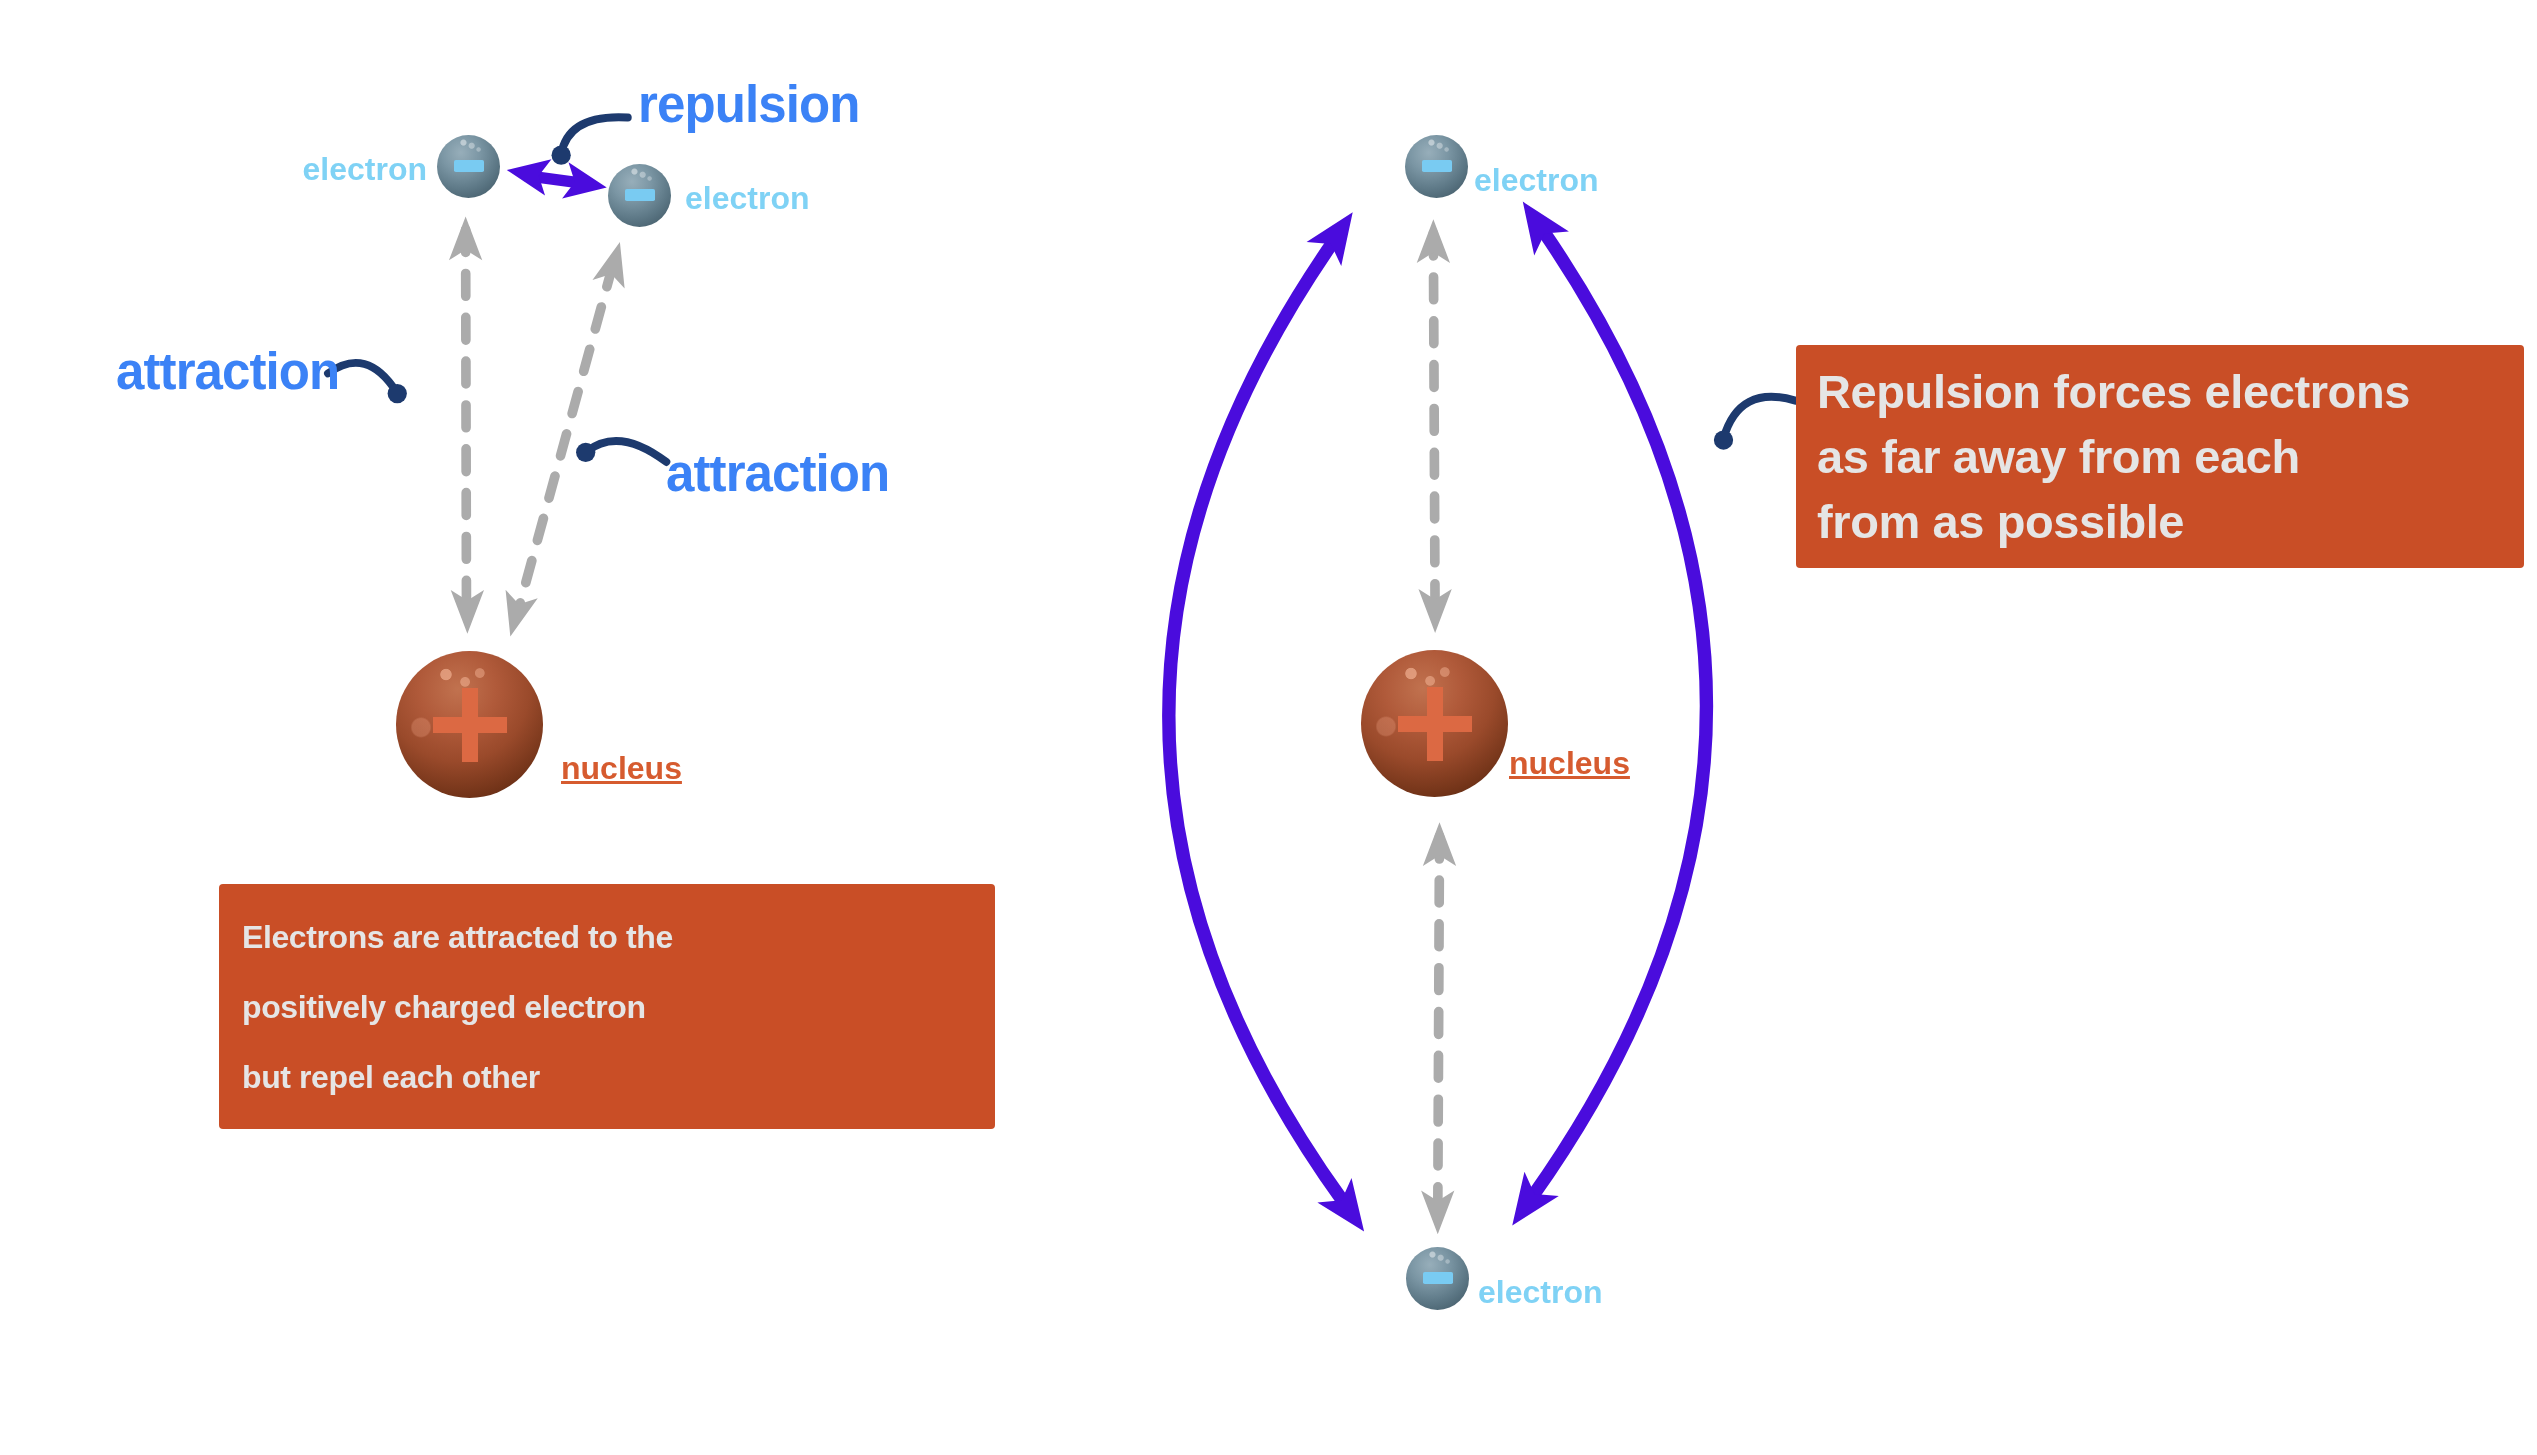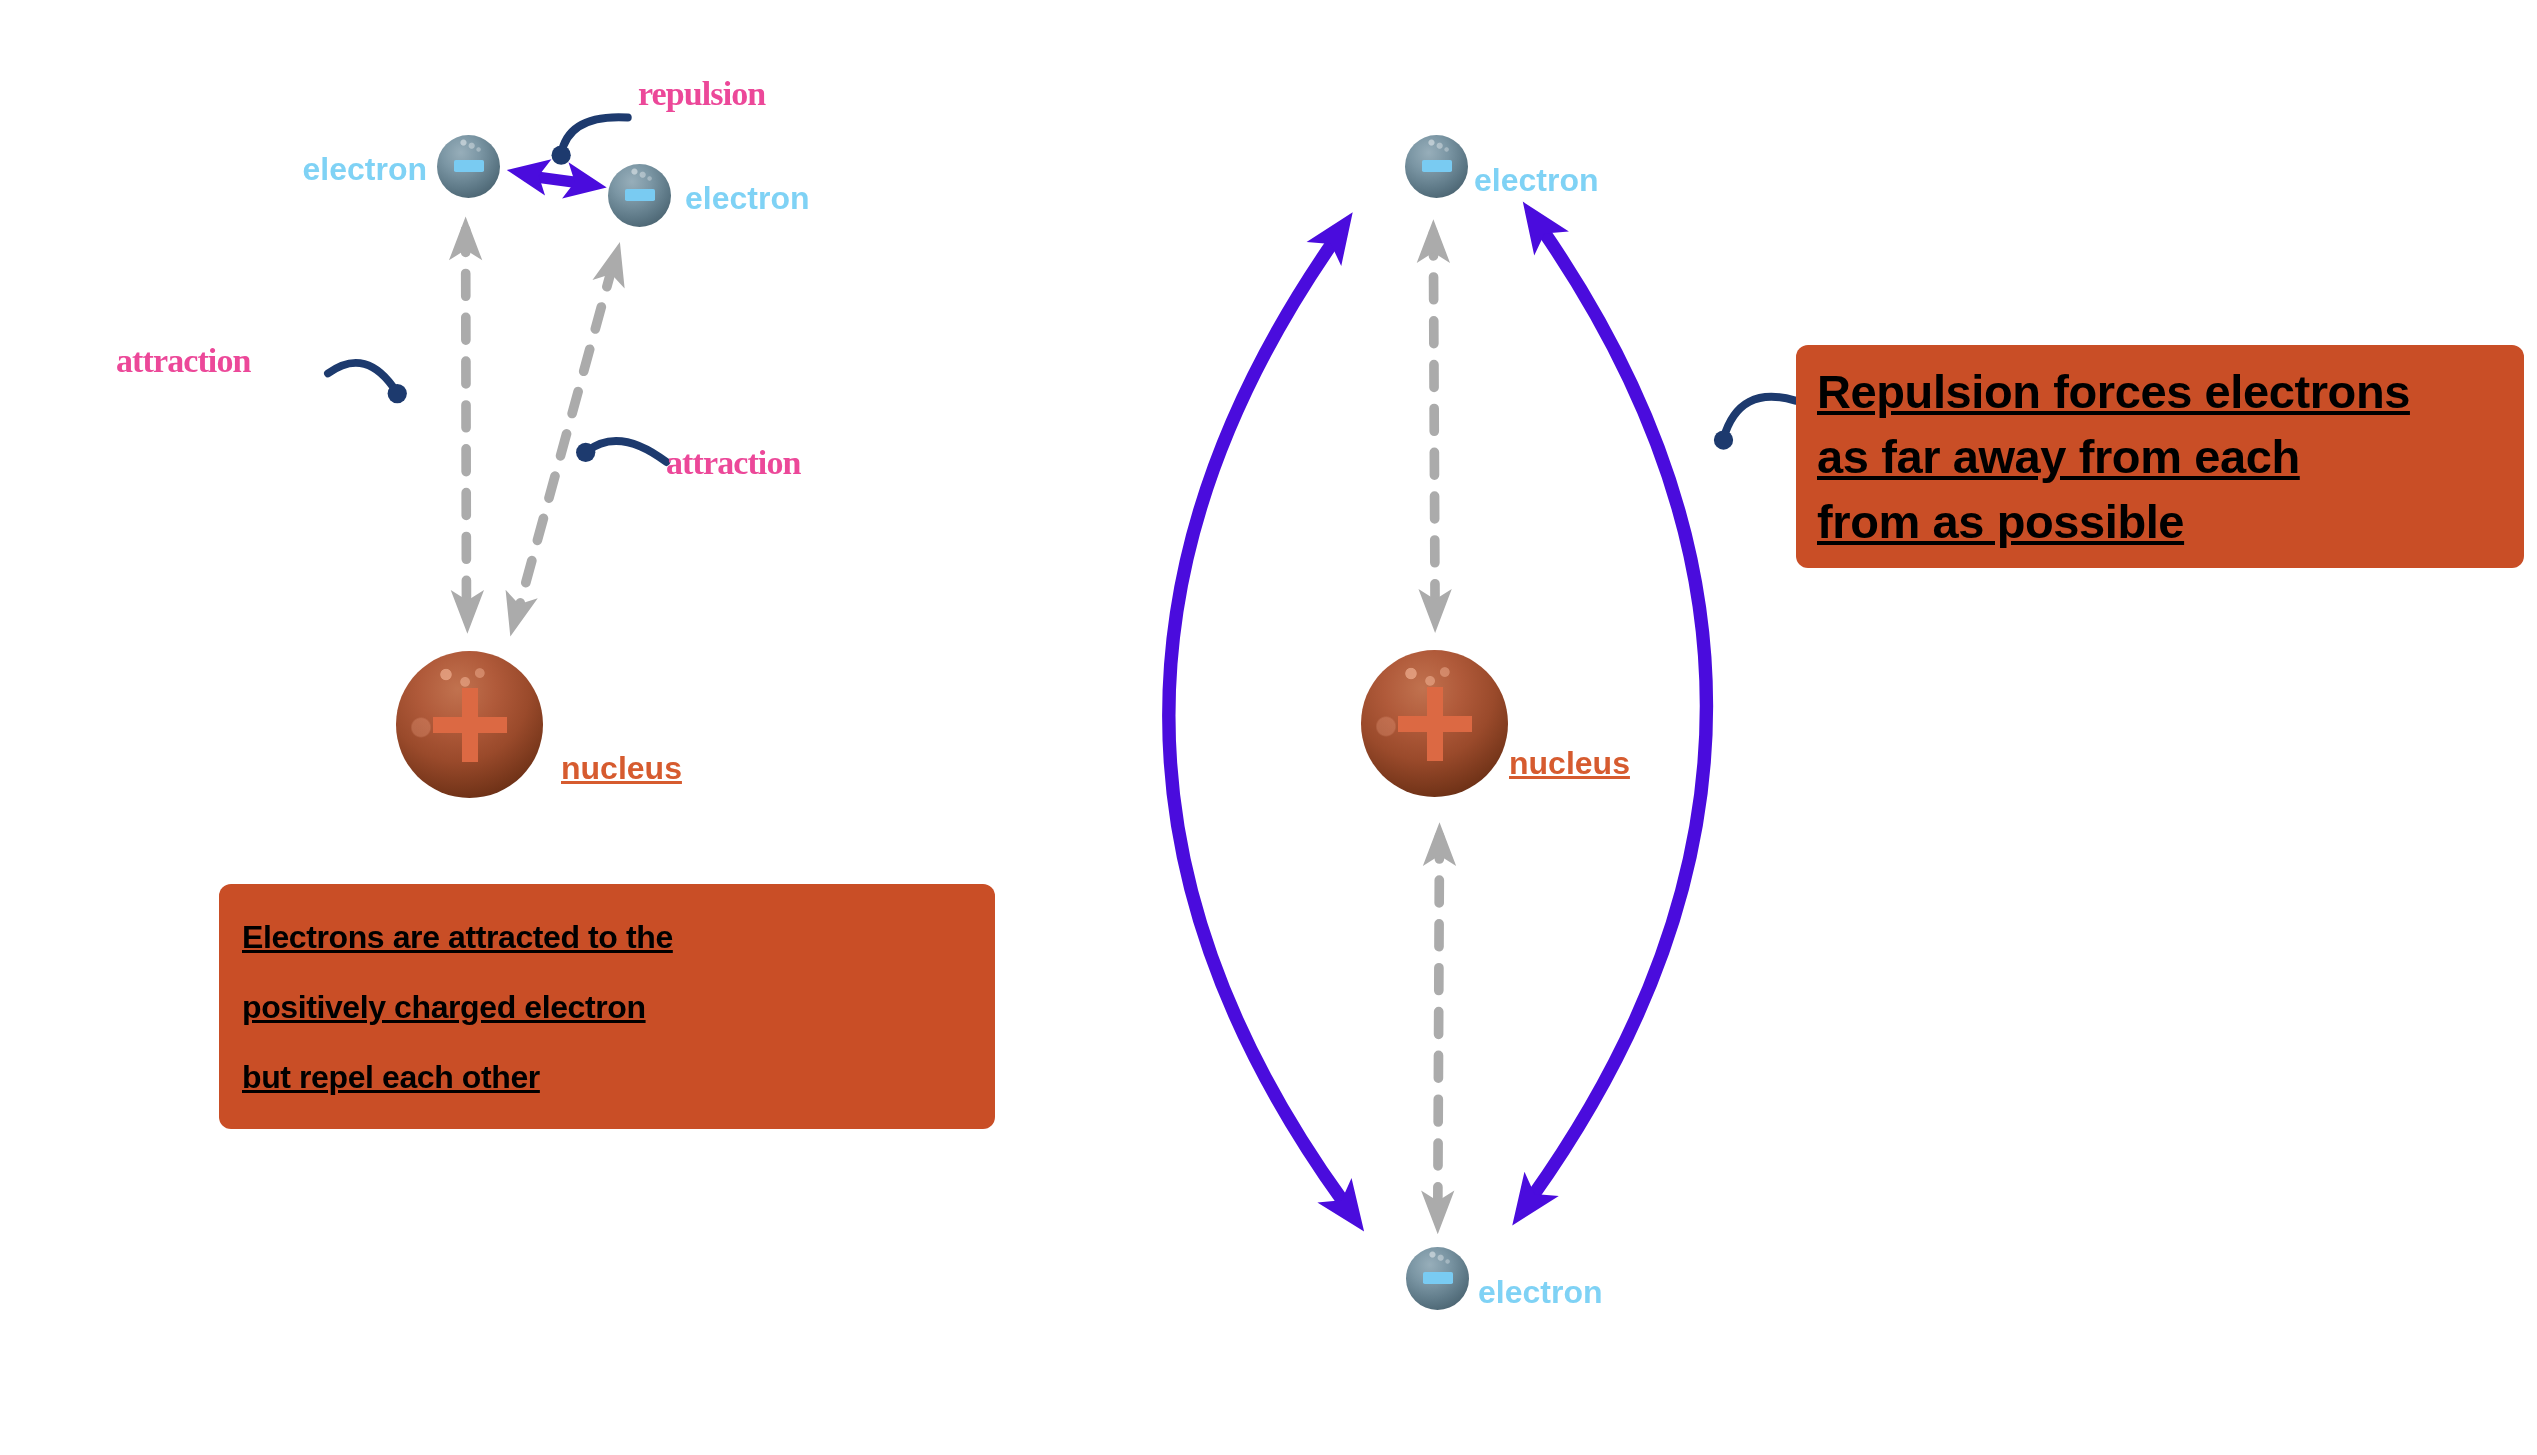--- a/index.html
+++ b/index.html
@@ -27,24 +27,24 @@
       radial-gradient(circle at 47% 21%, rgba(255,195,165,.45) 0 4.4px, rgba(255,195,165,0) 5.3px),
       radial-gradient(circle at 57% 15%, rgba(255,195,165,.4) 0 4.4px, rgba(255,195,165,0) 5.3px),
       radial-gradient(circle at 17% 52%, rgba(255,180,150,.25) 0 8.8px, rgba(255,180,150,0) 10.5px),
       radial-gradient(circle at 42% 26%, #c1724f 0%, #b05a3a 28%, #9a4a2b 52%, #713318 78%, #45210f 98%);
   }
   .plus-h{position:absolute;left:37px;top:66px;width:74px;height:16px;background:#dc6943;}
   .plus-v{position:absolute;left:66px;top:37px;width:16px;height:74px;background:#dc6943;}
   .lbl{position:absolute;font-weight:bold;white-space:nowrap;}
   .lbl-electron{font-size:32px;color:#7fd2f5;}
   .lbl-nucleus{font-size:32px;color:#d65b2f;text-decoration:underline;}
-  .lbl-navy{font-size:34px;color:#ec4899;letter-spacing:-0.9px;font-family:Liberation Serif, serif;}
+  .lbl-navy{font-size:51px;color:#3b82f6;letter-spacing:-0.9px;}
   .caption-box{
-    position:absolute;background:#c94e26;border-radius:12px;
-    color:#000000;font-weight:bold;box-sizing:border-box;text-decoration:underline;
+    position:absolute;background:#c94e26;border-radius:4px;
+    color:#e5e5e5;font-weight:bold;box-sizing:border-box;
   }
   .caption-box .line{white-space:nowrap;letter-spacing:-0.4px;}
   #caption-left{left:219px;top:884px;width:776px;height:245px;padding:17.5px 23px;font-size:32px;}
   #caption-left .line{line-height:70px;}
   #caption-right{left:1796px;top:345px;width:728px;height:223px;padding:14px 21px;font-size:47px;}
   #caption-right .line{line-height:65px;}
 </style>
 </head>
 <body>
 

